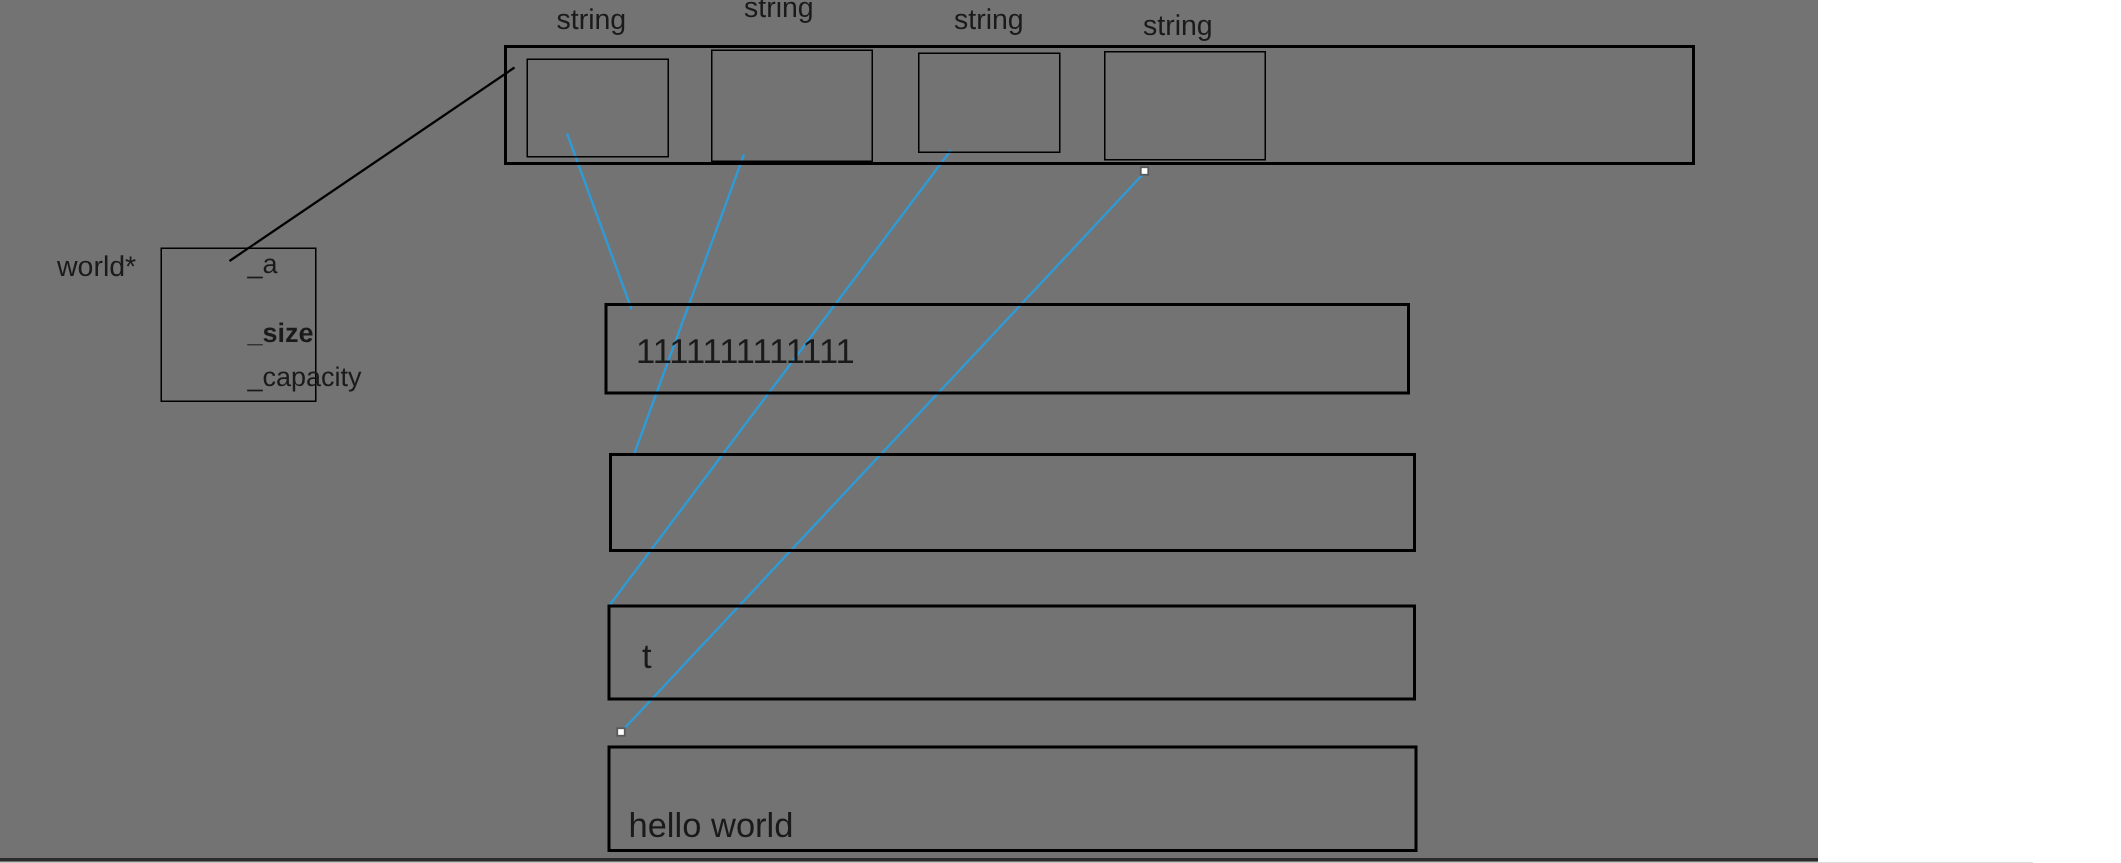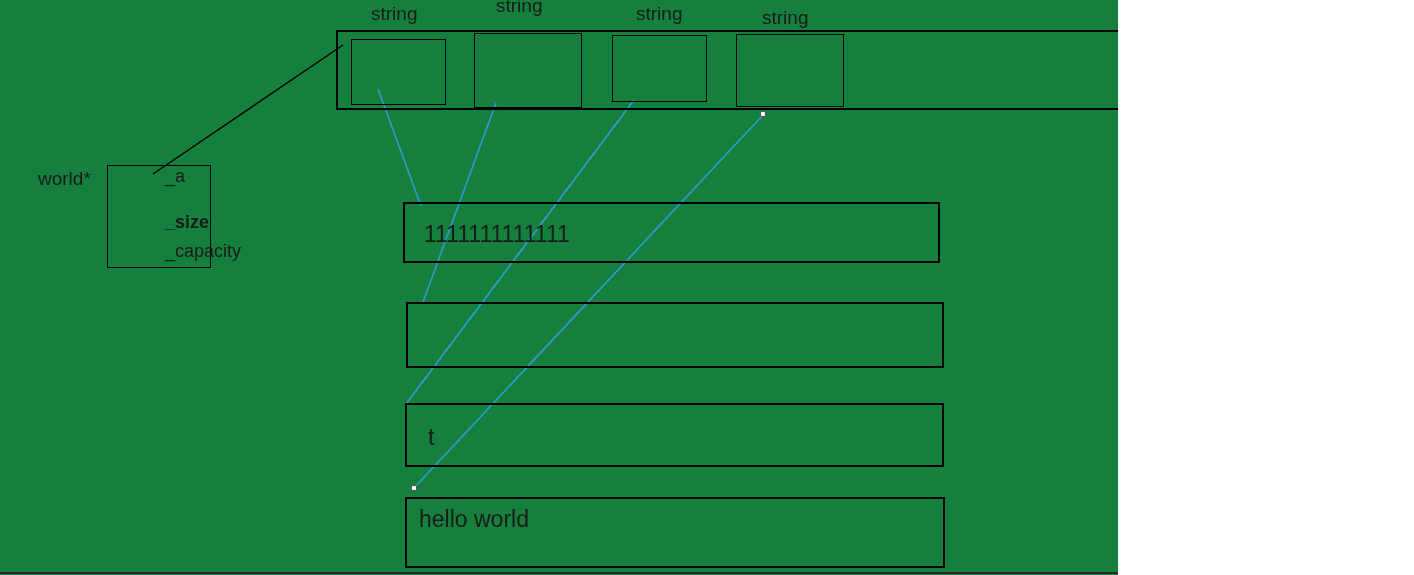--- a/index.html
+++ b/index.html
@@ -1,20 +1,20 @@
 <!DOCTYPE html>
 <html><head>
 <meta charset="utf-8">
 <style>
   html, body { margin: 0; padding: 0; background: #fff; }
   #canvas {
     position: relative;
-    width: 1118px;
+    width: 1212px;
     height: 575px;
-    background: #15803d;
+    background: #737373;
     overflow: hidden;
     font-family: "Liberation Sans", sans-serif;
     color: #1a1a1a;
   }
   svg.wires { position: absolute; left: 0; top: 0; z-index: 1; }
   .rect {
     position: absolute;
     border: 2px solid #000;
     box-sizing: border-box;
     background: transparent;
@@ -93,17 +93,17 @@
 
   <div class="rect" style="left:403px; top:202px; width:537px; height:61px;"></div>
   <div class="buftext" style="left:424px; top:221px;">1111111111111</div>
 
   <div class="rect" style="left:406px; top:302px; width:538px; height:66px;"></div>
 
   <div class="rect" style="left:405px; top:403px; width:539px; height:64px;"></div>
   <div class="buftext" style="left:428px; top:424px;">t</div>
 
   <div class="rect" style="left:405px; top:497px; width:540px; height:71px;"></div>
-  <div class="buftext" style="left:419px; top:506px;">hello world</div>
+  <div class="buftext" style="left:419px; top:537px;">hello world</div>
 
   <div id="bottom-rule"></div>
 
 </div>
 
 </body></html>

